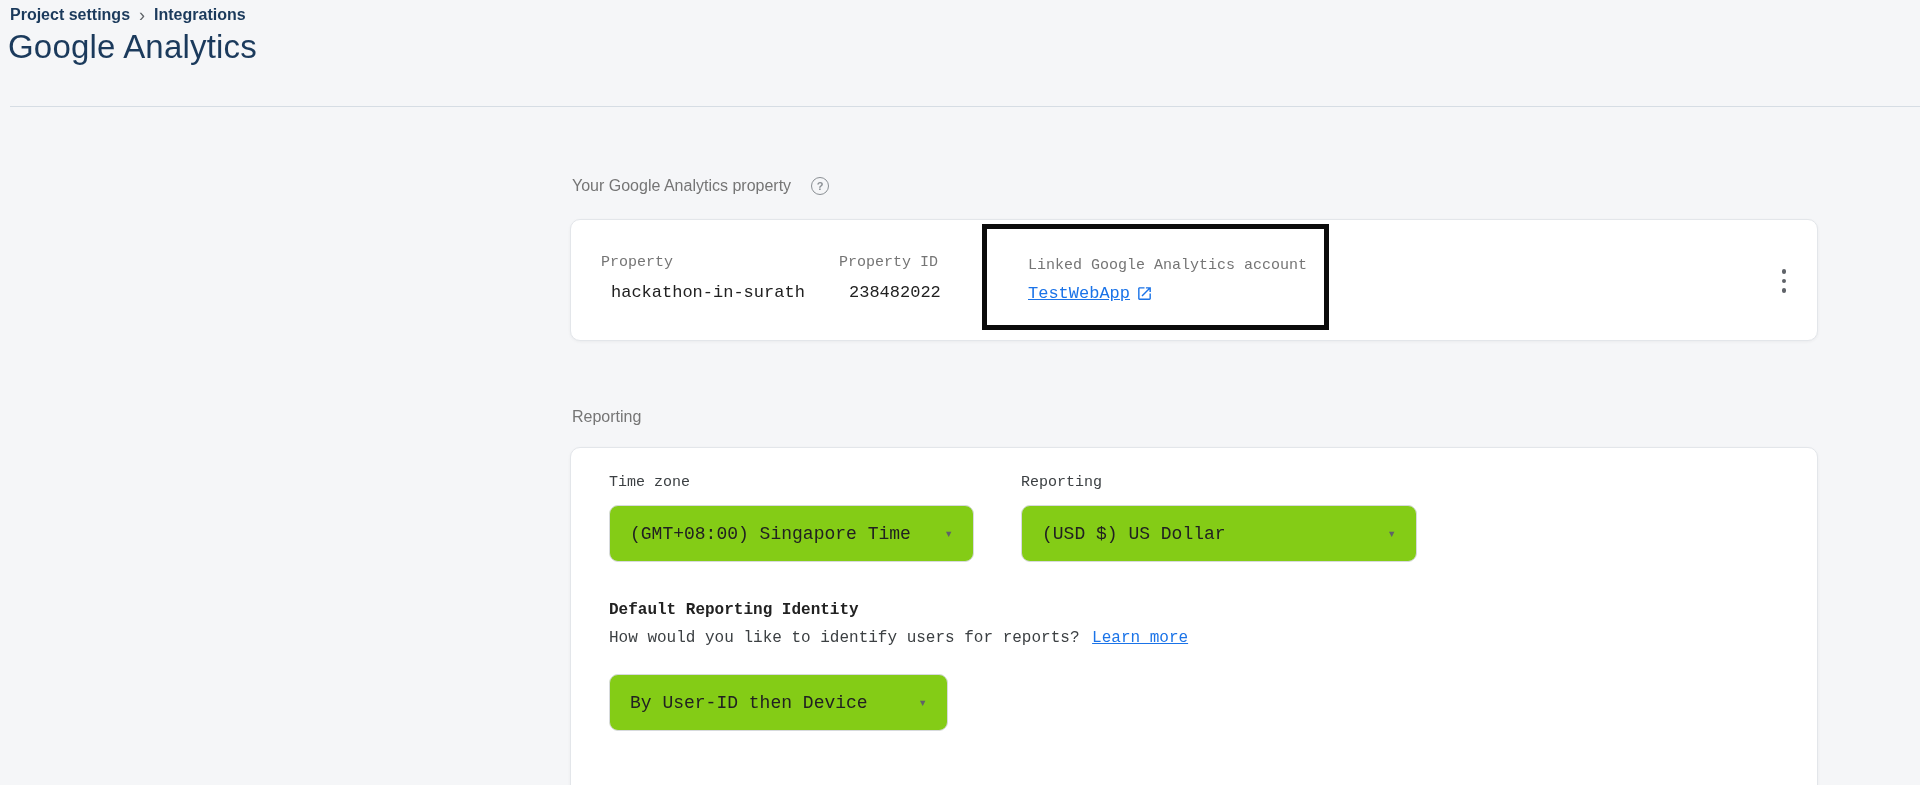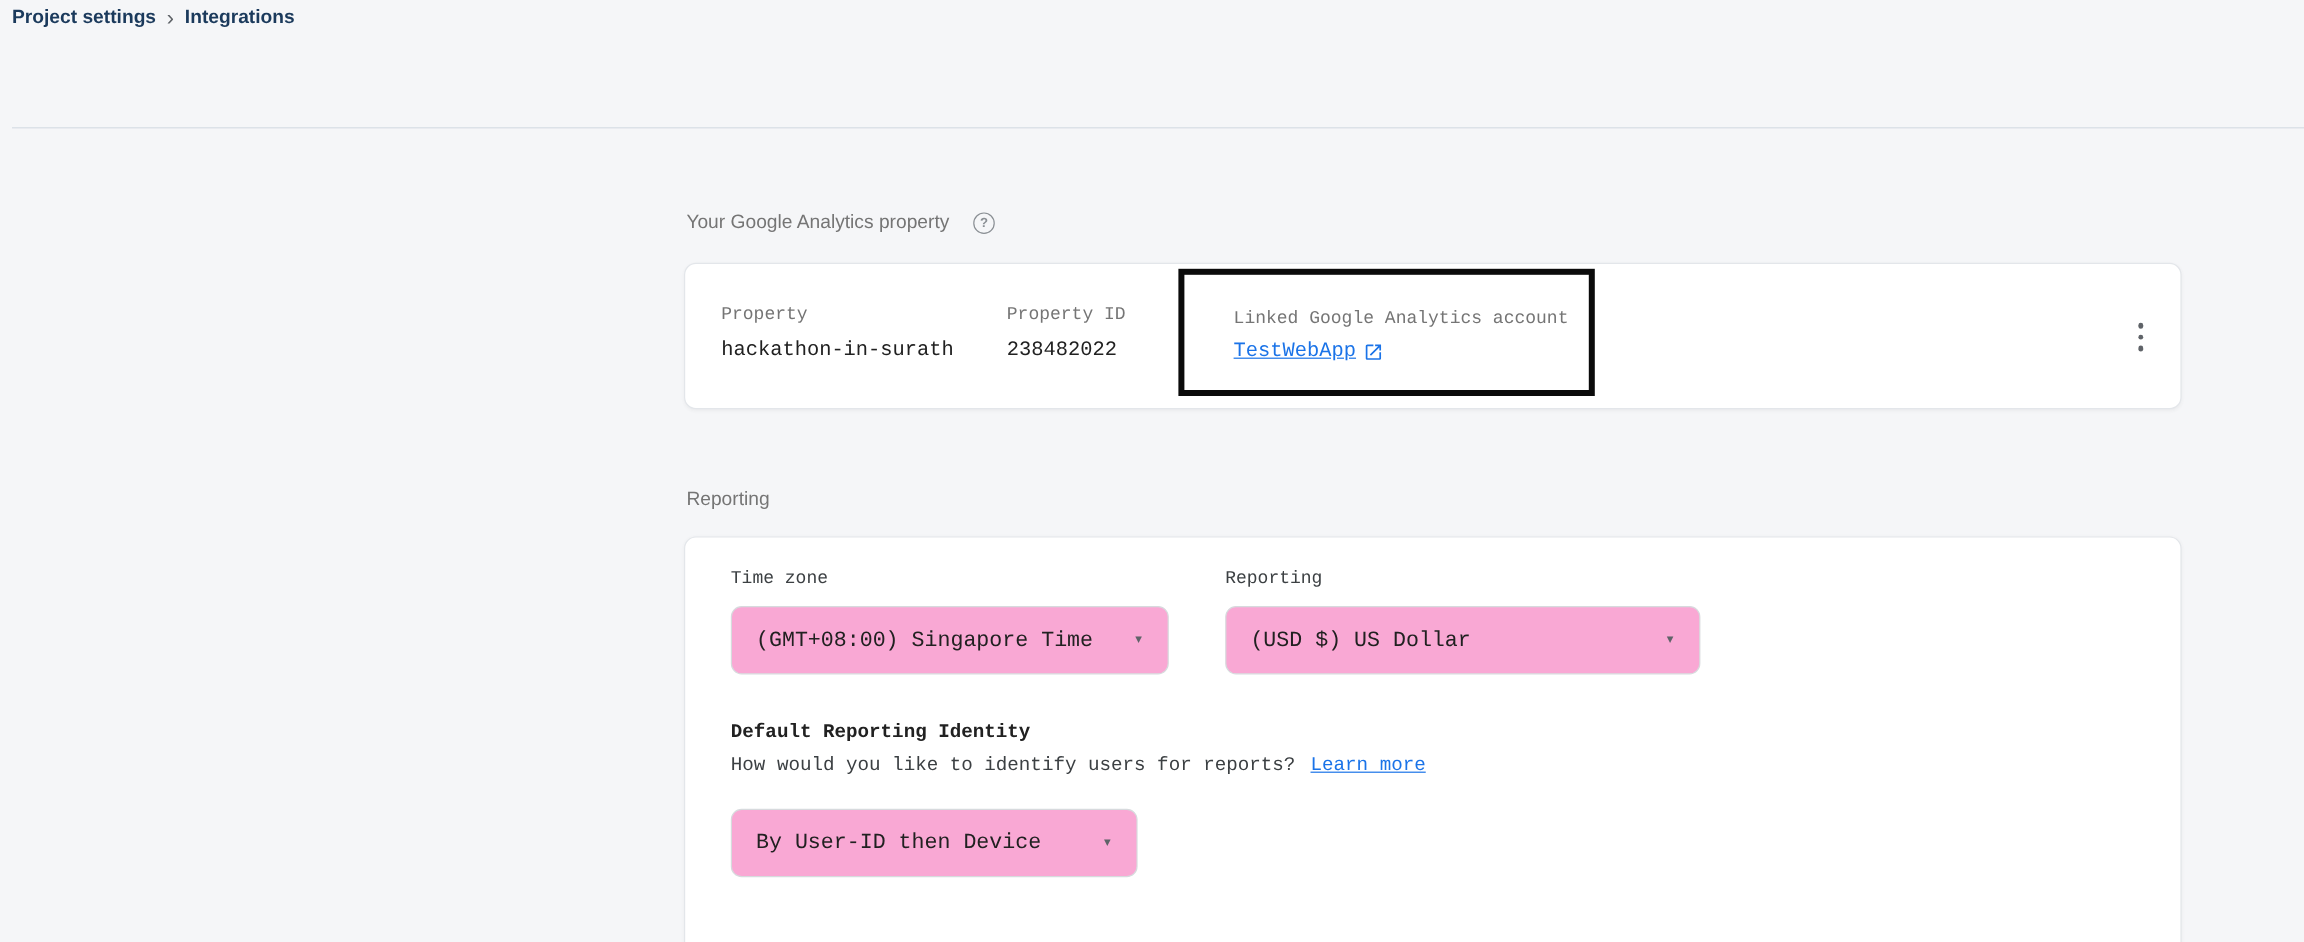--- a/index.html
+++ b/index.html
@@ -53,21 +53,21 @@
     background: #ffffff; border: 1px solid #e3e6ea; border-radius: 10px;
     box-shadow: 0 1px 3px rgba(60,64,67,0.06);
     font-family: Liberation Mono, monospace;
   }
   .card-property { top: 219px; height: 122px; }
   .card-reporting { top: 447px; height: 348px; }
 
   
   .field { position: absolute; }
   .field-label { font-size: 15px; color: #757575; line-height: 1.2; }
-  .field-value { font-size: 17px; color: #212121; margin-top: 10px; line-height: 1.3; }
+  .field-value { font-size: 17px; color: #212121; margin-top: 10px; line-height: 1.3; margin-left: 10px; }
   .f-property { left: 30px; top: 34px; }
   .f-property-id { left: 268px; top: 34px; }
   .f-linked { left: 457px; top: 37px; }
   .link-row { display: flex; align-items: center; gap: 6px; margin-top: 9px; }
   .blue-link {
     font-size: 17px; color: #1a73e8; text-decoration: underline; cursor: pointer;
   }
   .ext-icon { width: 17px; height: 17px; display: inline-block; }
 
   .kebab-btn {
@@ -85,21 +85,21 @@
   }
 
   
   .input-label {
     position: absolute; font-size: 15px; color: #3c4043;
   }
   .lbl-timezone { left: 38px; top: 26px; }
   .lbl-currency { left: 450px; top: 26px; }
   .dropdown {
     position: absolute; height: 57px;
-    background: #f9a8d4; border: 1px solid #d7dadd; border-radius: 9px;
+    background: #84cc16; border: 1px solid #d7dadd; border-radius: 9px;
     display: flex; align-items: center; justify-content: space-between;
     padding: 0 20px; cursor: pointer;
   }
   .dd-timezone { left: 38px; top: 57px; width: 365px; }
   .dd-currency { left: 450px; top: 57px; width: 396px; }
   .dd-identity { left: 38px; top: 226px; width: 339px; }
   .dd-text { font-size: 18px; color: #212121; }
   .dd-caret { font-size: 14px; color: #5f6368; margin-left: 12px; }
 
   .identity-heading {
@@ -118,20 +118,21 @@
 <body>
 
 <div class="page">
 
   <div class="breadcrumb">
     <span class="crumb">Project settings</span>
     <span class="sep">›</span>
     <span class="crumb">Integrations</span>
   </div>
 
+  <h1 class="page-title">Google Analytics</h1>
 
   <div class="divider"></div>
 
   <div class="section-heading sh-property">
     <span>Your Google Analytics property</span>
     <span class="help-icon">?</span>
   </div>
 
   <div class="card card-property">
     <div class="field f-property">

